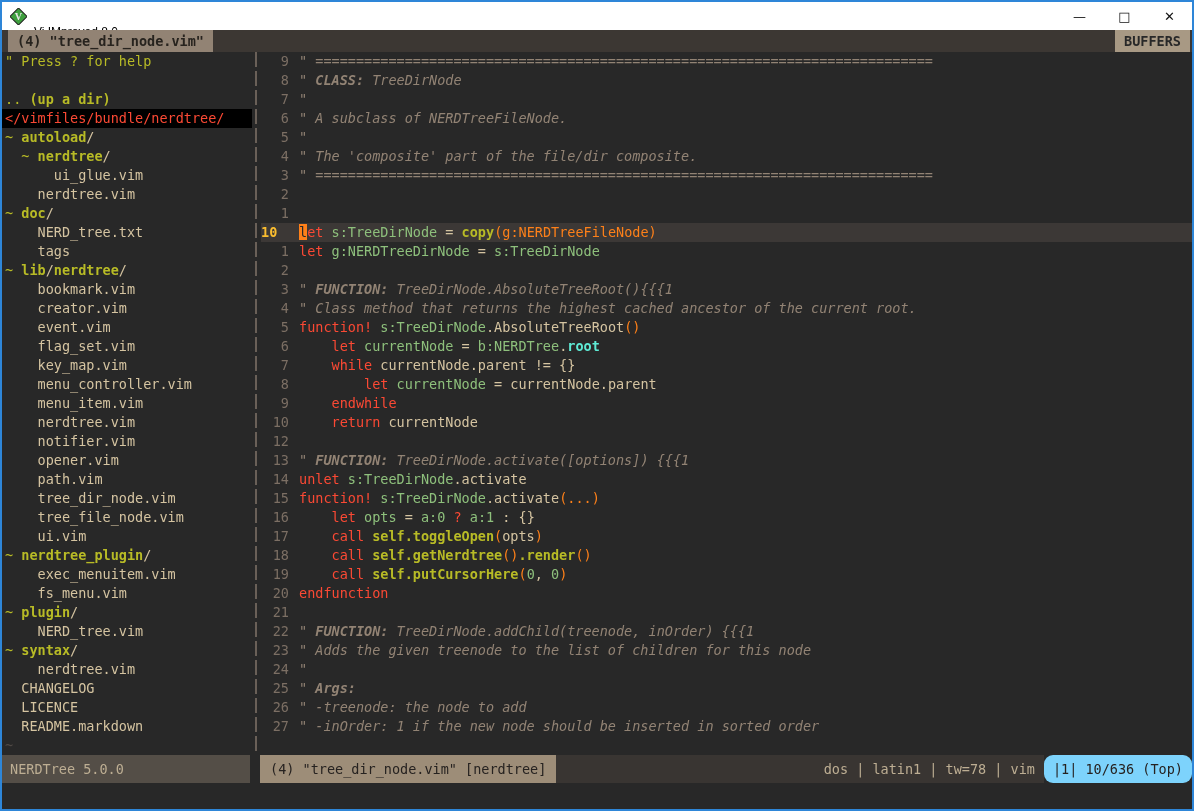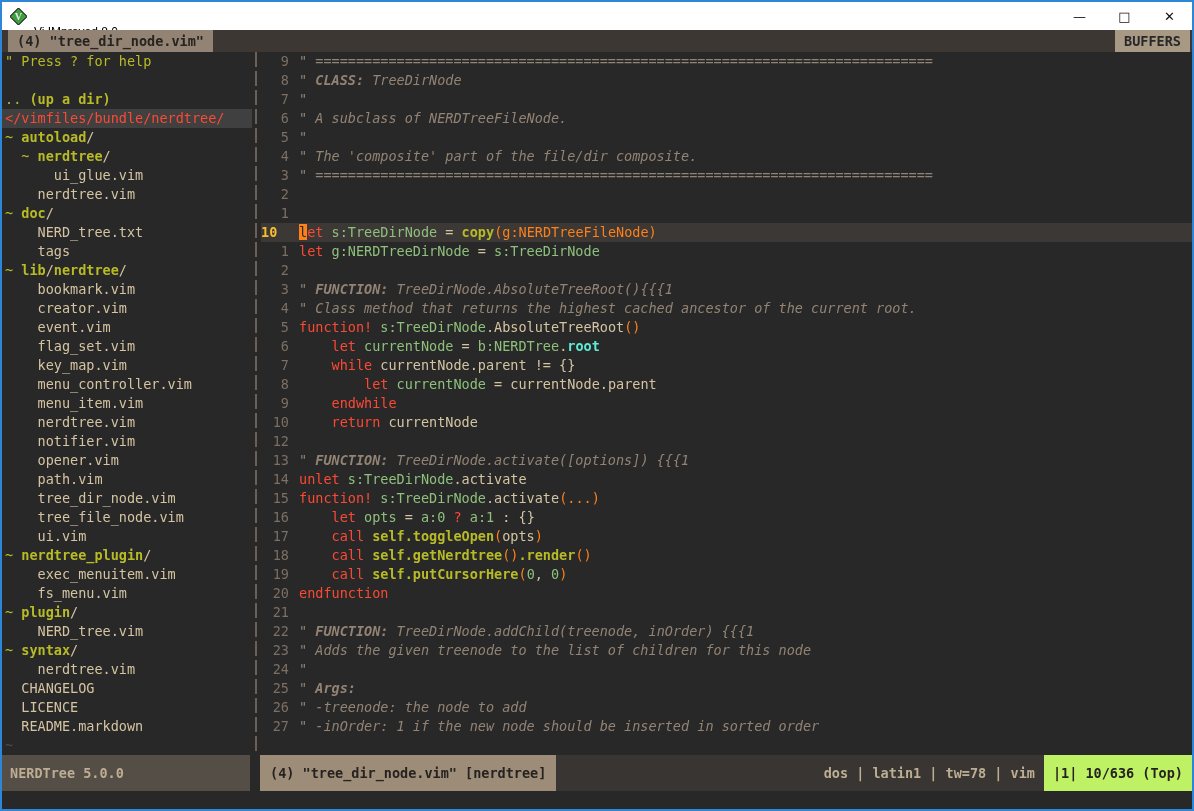--- a/index.html
+++ b/index.html
@@ -24,21 +24,21 @@
   
   .tabline { height:22px; background:#3c3733; display:flex; align-items:stretch; flex:0 0 auto; }
   .tab { background:#928374; color:#27231e; font-weight:bold; padding:0 9px; margin-left:6px;
          display:flex; align-items:center; white-space:pre; }
   .buffers { margin-left:auto; background:#a89984; color:#282828; font-weight:bold;
              padding:0 9px; margin-right:2px; display:flex; align-items:center; }
   
   .main { display:flex; height:703px; flex:0 0 auto; overflow:hidden; background:#282828; }
   .nerdtree { width:250px; flex:0 0 auto; overflow:hidden; }
   .trow { height:19px; line-height:19px; white-space:pre; padding-left:3px; }
-  .trow.hl { background:#404040; }
+  .trow.hl { background:#000000; }
   .vsep { width:9px; flex:0 0 auto; position:relative; }
   .vsep::before { content:""; position:absolute; left:3px; top:0; bottom:0; width:2px;
                   background:repeating-linear-gradient(to bottom,#6a6058 0 15px,rgba(0,0,0,0) 15px 19px); }
   .code { flex:1 1 auto; overflow:hidden; }
   .crow { height:19px; line-height:19px; white-space:pre; }
   .crow.cursor-line { background:#3c3836; }
   .gutter { display:inline-block; width:28px; text-align:right; margin-right:10px; color:#7c6f64; }
   .cursor-line .gutter { text-align:left; color:#fabd2f; font-weight:bold; }
   
   .c-cm  { color:#928374; font-style:italic; }
@@ -47,28 +47,28 @@
   .c-or  { color:#fe8019; }
   .c-fn  { color:#b8bb26; font-weight:bold; }
   .c-id  { color:#8ec07c; }
   .c-fg  { color:#d5c4a1; }
   .c-fgb { color:#5eead4; font-weight:bold; }
   .c-grn { color:#b8bb26; }
   .c-grnb{ color:#b8bb26; font-weight:bold; }
   .c-dim { color:#504945; }
   .c-cur { background:#fe8019; color:#282828; }
   
-  .statusline { height:36px; display:flex; align-items:stretch; flex:0 0 auto; font-weight:bold; }
+  .statusline { height:28px; display:flex; align-items:stretch; flex:0 0 auto; font-weight:normal; }
   .sl-tree  { width:248px; flex:0 0 auto; background:#544e47; color:#bdae93; padding-left:8px;
               display:flex; align-items:center; }
   .sl-gap   { width:10px; flex:0 0 auto; background:#282828; }
   .sl-file  { background:#9d8d78; color:#262220; padding:0 10px; display:flex; align-items:center; white-space:pre; }
   .sl-mid   { flex:1 1 auto; background:#393532; color:#bdae93; display:flex; align-items:center;
               justify-content:flex-end; padding-right:9px; white-space:pre; }
-  .sl-ruler { background:#bef264; color:#262220; padding:8px 9px; display:flex; align-items:center; white-space:pre; }
+  .sl-ruler { background:#7dd3fc; color:#262220; padding:8px 9px; display:flex; align-items:center; white-space:pre;border-radius:9px; }
   
   .cmdline { flex:1 1 auto; background:#282828; }
 </style>
 </head>
 <body>
 
 <div class="window">
 
   <div class="titlebar">
     <svg class="vim-icon" viewBox="0 0 20 20">

